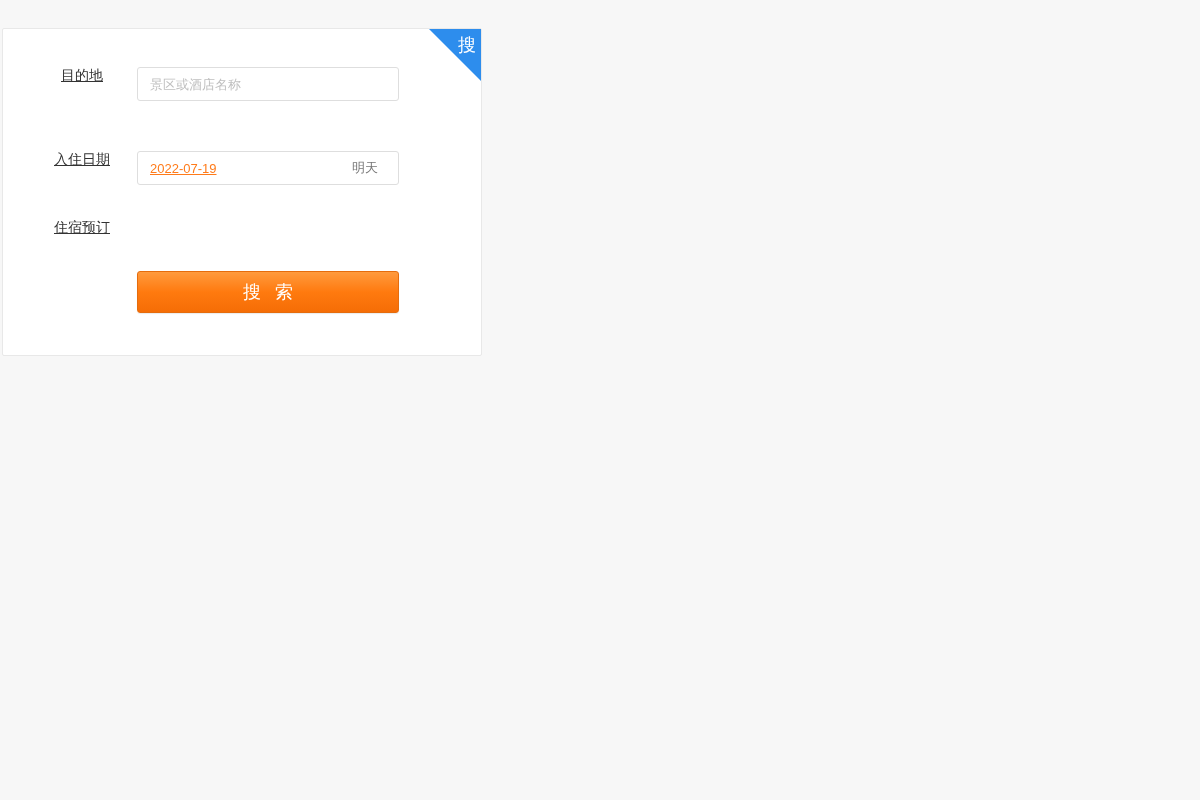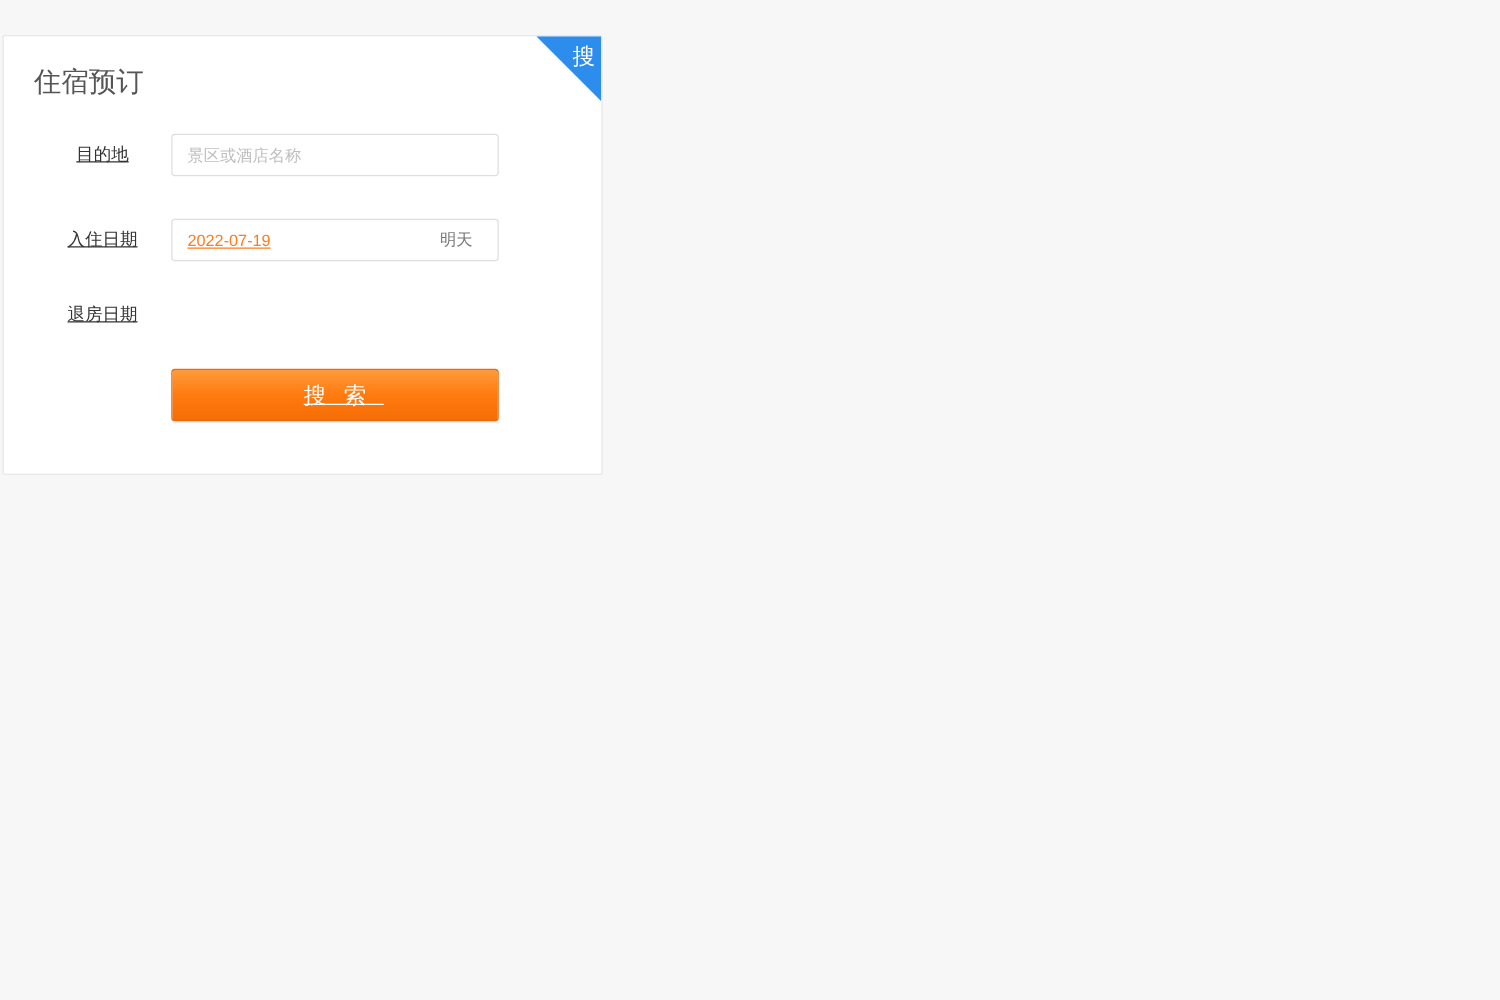--- a/index.html
+++ b/index.html
@@ -72,20 +72,21 @@
     .form-field {
       position: relative;
       width: 262px;
       height: 34px;
       border: 1px solid #dedede;
       border-radius: 3px;
       display: flex;
       align-items: center;
       padding: 0 12px;
       background: #fff;
+      margin-top: 16px;
     }
     .field-input {
       border: none;
       outline: none;
       width: 100%;
       height: 100%;
       font-size: 13px;
       color: #333;
       background: transparent;
       font-family: inherit;
@@ -115,49 +116,47 @@
       border: 1px solid #e56c0d;
       border-radius: 3px;
       background: linear-gradient(to bottom, #ff9a3d 0%, #ff7a0f 50%, #f56d06 100%);
       color: #ffffff;
       font-size: 18px;
       letter-spacing: 14px;
       text-indent: 14px;
       cursor: pointer;
       box-shadow: 0 1px 1px rgba(0,0,0,0.08);
       font-family: inherit;
-      text-decoration: underline;
     }
   </style>
 </head>
 <body>
 
 <div class="booking-card">
   <div class="corner-badge">
     <div class="corner-badge-tri"></div>
     <span class="corner-badge-text">搜</span>
   </div>
 
-  <h2 class="card-title">住宿预订</h2>
 
   <div class="form-row">
     <div class="form-label">目的地</div>
     <div class="form-field">
       <input type="text" class="field-input" placeholder="景区或酒店名称" style="">
     </div>
   </div>
 
   <div class="form-row">
     <div class="form-label">入住日期</div>
     <div class="form-field">
       <span class="date-value">2022-07-19</span>
       <span class="date-hint">明天</span>
     </div>
   </div>
 
   <div class="form-row">
-    <div class="form-label">退房日期</div>
+    <div class="form-label">住宿预订</div>
   </div>
 
   <div class="button-row">
     <button class="search-button">搜索</button>
   </div>
 </div>
 
 </body></html>

